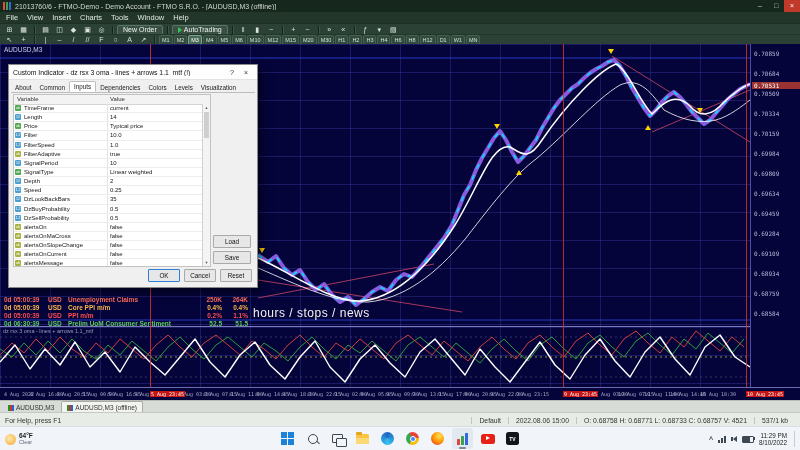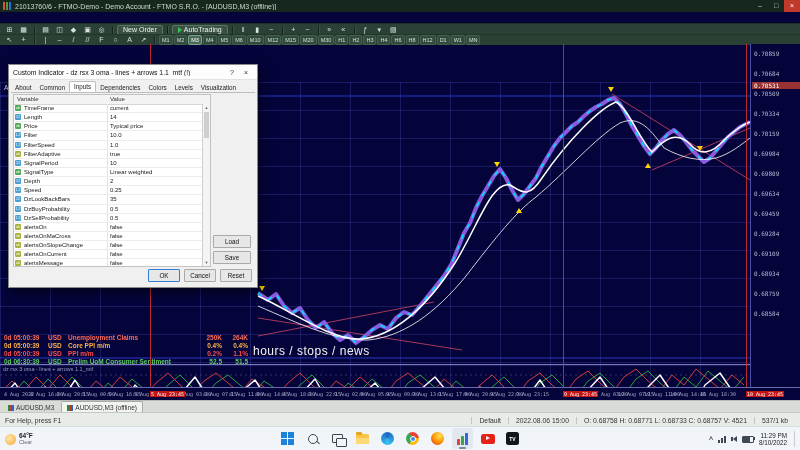--- a/index.html
+++ b/index.html
@@ -21,21 +21,21 @@
   .ticon{display:inline-block;min-width:11px;height:10px;line-height:10px;text-align:center;font-size:7px;color:#d9e4dc;padding:0 1px;border-radius:2px;}
   .tsep{display:inline-block;width:1px;height:8px;background:#15231b;box-shadow:1px 0 0 #3d5448;margin:0 3px;}
   .tbtn{display:inline-flex;align-items:center;gap:2px;height:10px;padding:0 5px;background:#3a5044;border:1px solid #587663;border-radius:2px;color:#eef4ef;font-size:7px;font-family:inherit;}
   .playtri{width:0;height:0;border-left:4px solid #39c24e;border-top:3px solid transparent;border-bottom:3px solid transparent;}
   .chip{font-size:5.5px;padding:0 2px;height:8px;line-height:8px;border:1px solid #44604f;border-radius:2px;background:#32493d;color:#cfe0d4;}
   .chip.active{background:#4a6a57;border-color:#79a38a;color:#fff;}
 
   
   #chart,#indpane{background-color:#04043a;background-image:
      repeating-linear-gradient(90deg, rgba(80,80,210,.28) 0 1px, transparent 1px 50px),
-     repeating-linear-gradient(180deg, rgba(80,80,210,.28) 0 1px, transparent 1px 28px); margin-top: 38px;}
+     repeating-linear-gradient(180deg, rgba(80,80,210,.28) 0 1px, transparent 1px 28px);}
   #chart{position:absolute;top:44px;left:0;width:750px;height:282px;z-index:1;}
   #indpane{position:absolute;top:326px;left:0;width:750px;height:61px;border-top:1px solid #7a7ab4;box-sizing:border-box;z-index:1;}
   #indlabel{position:absolute;top:1px;left:3px;font-size:5.5px;color:#9a9ac0;}
   #symlabel{position:absolute;top:2px;left:4px;font-size:6.5px;color:#cfcfe8;z-index:4;}
   #paxis{position:absolute;top:44px;left:750px;width:50px;height:343px;background:#04043a;border-left:1px solid #4d4da8;z-index:1;font-family:"DejaVu Sans Mono",monospace;}
   .plabel{position:absolute;left:3px;font-size:6px;color:#b9b9d8;}
   .pcur{position:absolute;left:1px;right:1px;font-size:6px;color:#fff;background:#993333;padding:0 2px;}
   #taxis{position:absolute;top:387px;left:0;width:800px;height:13px;background:#04043a;border-top:1px solid #6a6ab0;z-index:1;font-family:"DejaVu Sans Mono",monospace;}
   .tlabel{position:absolute;top:3px;font-size:5px;color:#a9a9c6;white-space:nowrap;}
   .tlabel.hl{background:#c41414;color:#fff;padding:0 1px;z-index:2;}
@@ -134,20 +134,29 @@
   <div id="titlebar">
     <span class="logo"></span>
     <span class="title">21013760/6 - FTMO-Demo - Demo Account - FTMO S.R.O. - [AUDUSD,M3 (offline)]</span>
     <span class="wcs">
       <span class="wc">–</span>
       <span class="wc">□</span>
       <span class="wc close">×</span>
     </span>
   </div>
 
+  <div id="menubar">
+      <span class="mitem">File</span>
+      <span class="mitem">View</span>
+      <span class="mitem">Insert</span>
+      <span class="mitem">Charts</span>
+      <span class="mitem">Tools</span>
+      <span class="mitem">Window</span>
+      <span class="mitem">Help</span>
+    </div>
   <div id="toolbar1">
       <span class="ticon">⊞</span>
       <span class="ticon">▦</span>
       <span class="tsep"></span>
       <span class="ticon">▤</span>
       <span class="ticon">◫</span>
       <span class="ticon">◆</span>
       <span class="ticon">▣</span>
       <span class="ticon">◎</span>
       <span class="tsep"></span>

